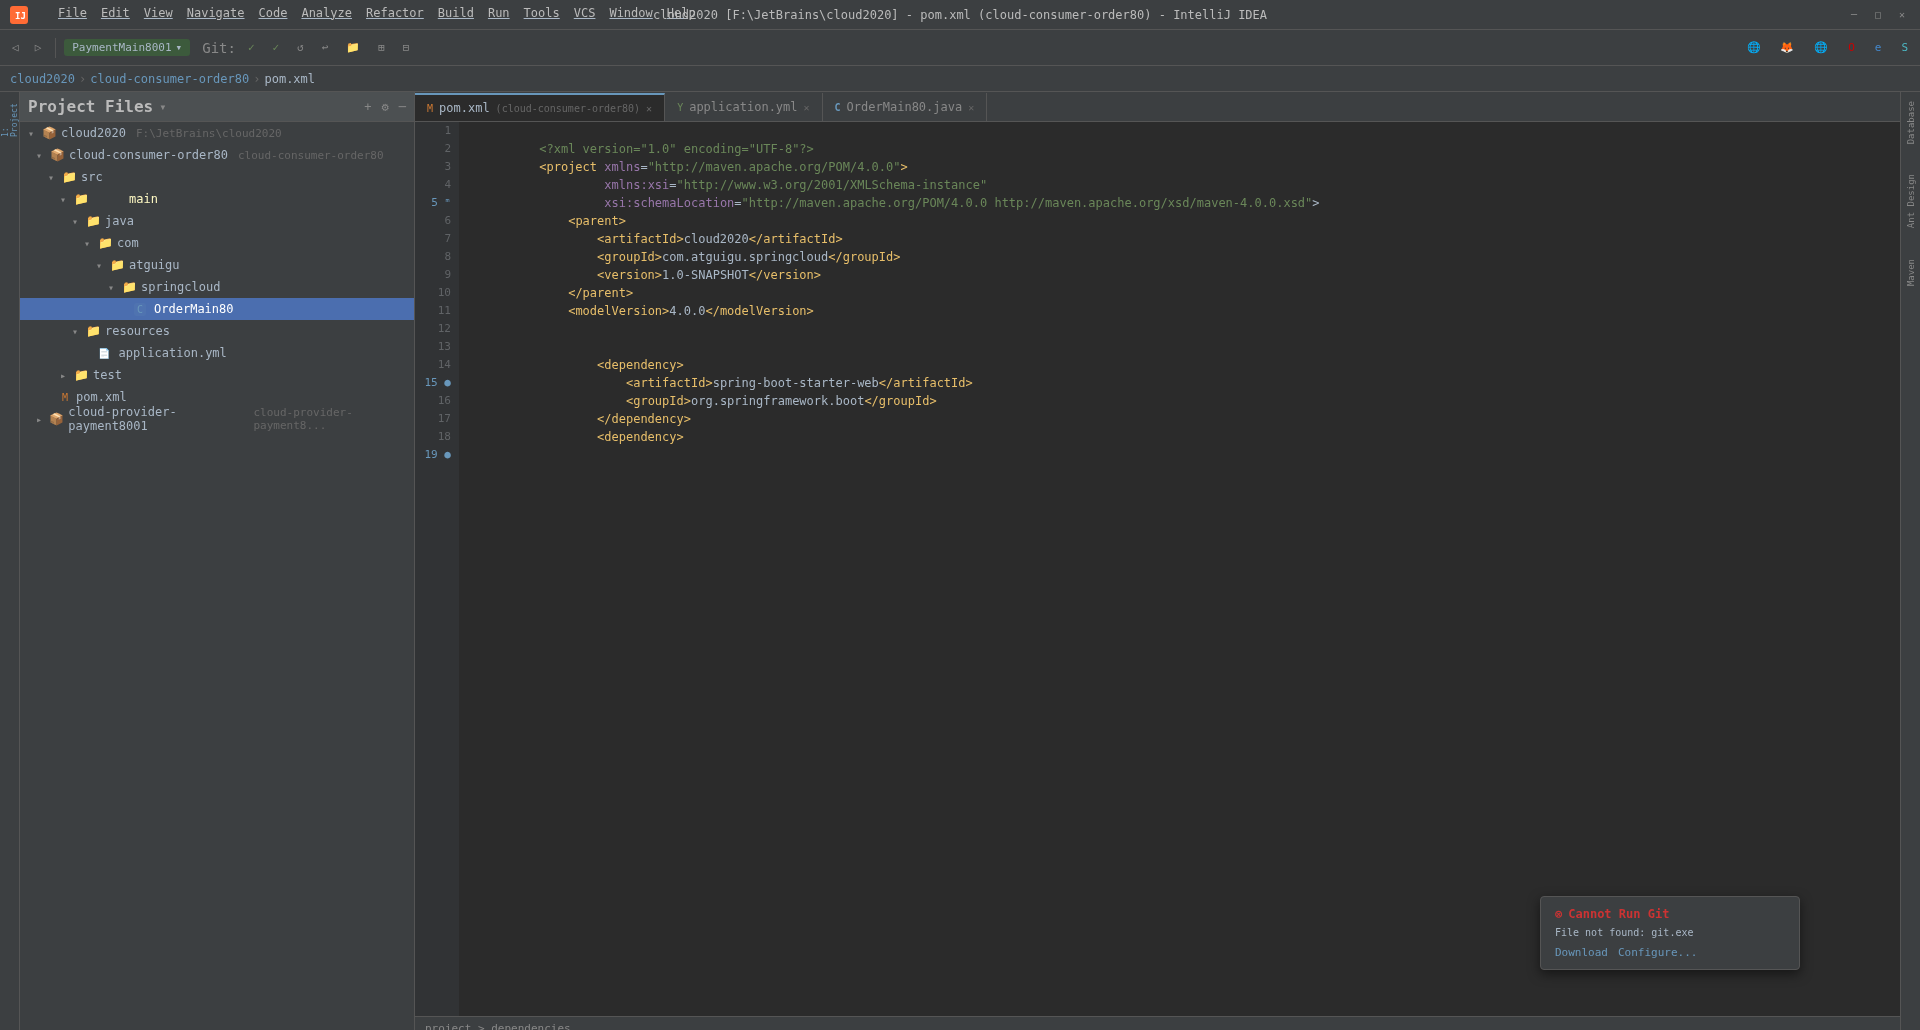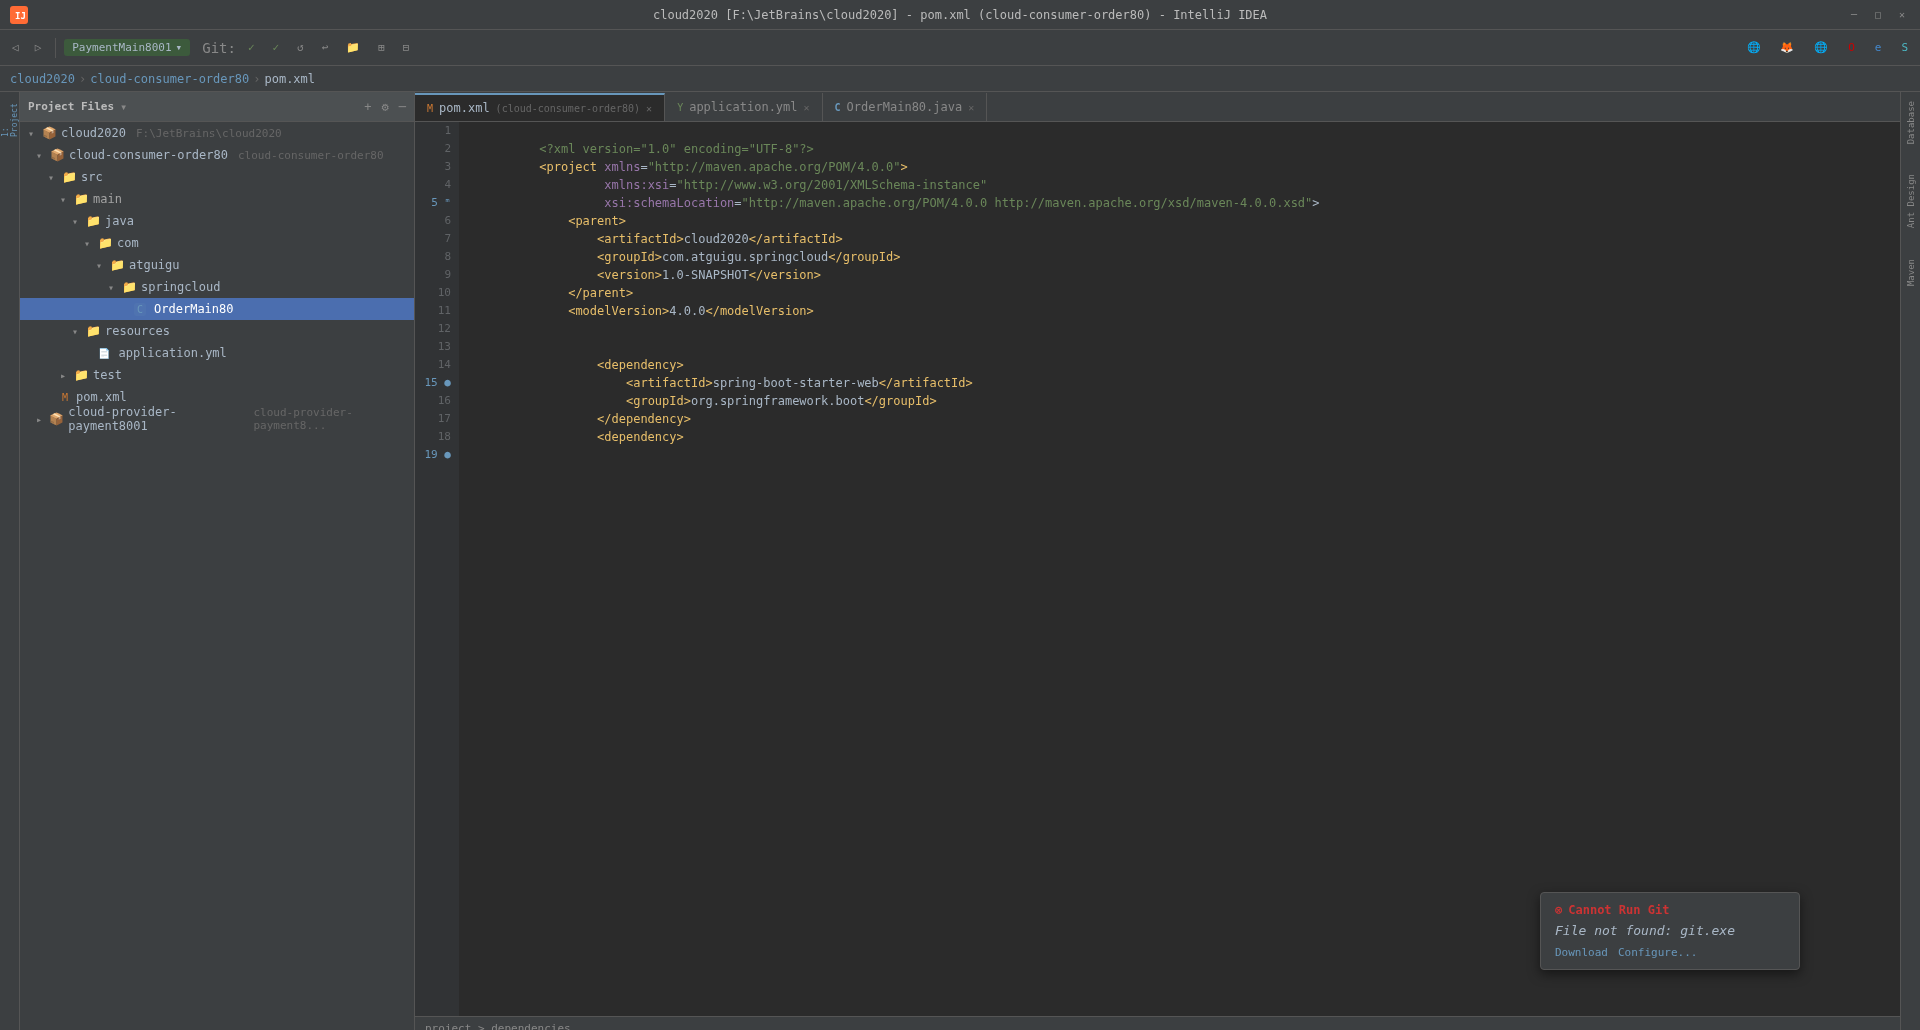--- a/index.html
+++ b/index.html
@@ -75,39 +75,54 @@
 
     
     #toolbar { height: 36px; background: #3c3f41; display: flex; align-items: center; padding: 0 6px; gap: 4px; border-bottom: 1px solid #555; }
     #toolbar .tool-btn { height: 26px; padding: 0 6px; display: flex; align-items: center; gap: 4px; color: #888; cursor: pointer; border-radius: 3px; font-size: 11px; }
     #toolbar .separator { width: 1px; height: 20px; background: #555; margin: 0 4px; }
     #toolbar .run-config { background: #3c5a3c; color: #a9b7c6; padding: 2px 8px; border-radius: 3px; font-size: 11px; display: flex; align-items: center; gap: 4px; }
 
     
     #git-notification { position: fixed; bottom: 60px; right: 120px; background: #3c3f41; border: 1px solid #555; border-radius: 4px; padding: 10px 14px; width: 260px; box-shadow: 0 4px 12px rgba(0,0,0,0.5); z-index: 100; }
     #git-notification .notif-title { display: flex; align-items: center; gap: 6px; color: #cc3333; font-size: 12px; font-weight: bold; margin-bottom: 6px; }
-    #git-notification .notif-body { color: #a9b7c6; font-size: 13px; margin-bottom: 8px; font-style: italic; }
+    #git-notification .notif-body { color: #a9b7c6; font-size: 10px; margin-bottom: 8px; }
     #git-notification .notif-actions { display: flex; gap: 10px; }
     #git-notification .notif-link { color: #6897bb; font-size: 11px; cursor: pointer; text-decoration: none; }
 
     
     ::-webkit-scrollbar { width: 8px; height: 8px; }
     ::-webkit-scrollbar-track { background: #313335; }
     ::-webkit-scrollbar-thumb { background: #555; border-radius: 4px; }
   </style>
 </head>
 <body>
 
 <div id="title-bar">
   <div style="display:flex;align-items:flex-start;gap:22px;text-decoration:underline;">
     <div class="app-icon">
       <svg width="14" height="14" viewBox="0 0 14 14">
           <rect width="14" height="14" fill="#ff6b35" rx="2"></rect>
           <text x="3" y="11" font-size="9" fill="white" font-weight="bold">IJ</text>
         </svg>
+    </div>
+    <div class="menu-bar">
+      <span>File</span>
+      <span>Edit</span>
+      <span>View</span>
+      <span>Navigate</span>
+      <span>Code</span>
+      <span>Analyze</span>
+      <span>Refactor</span>
+      <span>Build</span>
+      <span>Run</span>
+      <span>Tools</span>
+      <span>VCS</span>
+      <span>Window</span>
+      <span>Help</span>
     </div>
   </div>
   <div class="title-text">cloud2020 [F:\JetBrains\cloud2020] - pom.xml (cloud-consumer-order80) - IntelliJ IDEA</div>
   <div class="window-controls">
     <div class="win-btn">─</div>
     <div class="win-btn">□</div>
     <div class="win-btn">✕</div>
   </div>
 </div>
 
@@ -156,21 +171,21 @@
 </div>
 
 <div id="main-layout">
 
   <div id="left-sidebar">
     <div class="sidebar-icon" style="color:#6897bb;font-size:8px;writing-mode:vertical-rl;transform:rotate(180deg);">1: Project</div>
   </div>
 
   <div id="project-panel">
     <div id="project-panel-header">
-      <span style="color:#bbb;font-size:11px;font-weight:bold;">Project Files</span>
+      <span style="color:#bbb;font-size:16px;font-weight:bold;">Project Files</span>
       <span style="color:#888;">▾</span>
       <div style="flex:1;"></div>
       <span style="color:#888;cursor:pointer;">+</span>
       <span style="color:#888;cursor:pointer;margin-left:4px;">⚙</span>
       <span style="color:#888;cursor:pointer;margin-left:4px;">─</span>
     </div>
     <div id="project-tree">
 
       <div class="tree-item">
         <span class="arrow open"></span>
@@ -188,21 +203,21 @@
 
       <div class="tree-item tree-indent-2">
         <span class="arrow open"></span>
         <span style="color:#6897bb;">📁</span>
         <span style="color:#a9b7c6;">src</span>
       </div>
 
       <div class="tree-item tree-indent-3">
         <span class="arrow open"></span>
         <span style="color:#6897bb;">📁</span>
-        <span style="color:#a3a3a3;">main</span>
+        <span style="color:#fef9c3;margin-left:36px;">main</span>
       </div>
 
       <div class="tree-item tree-indent-4">
         <span class="arrow open"></span>
         <span style="color:#6897bb;">📁</span>
         <span style="color:#a9b7c6;">java</span>
       </div>
 
       <div class="tree-item tree-indent-5">
         <span class="arrow open"></span>

